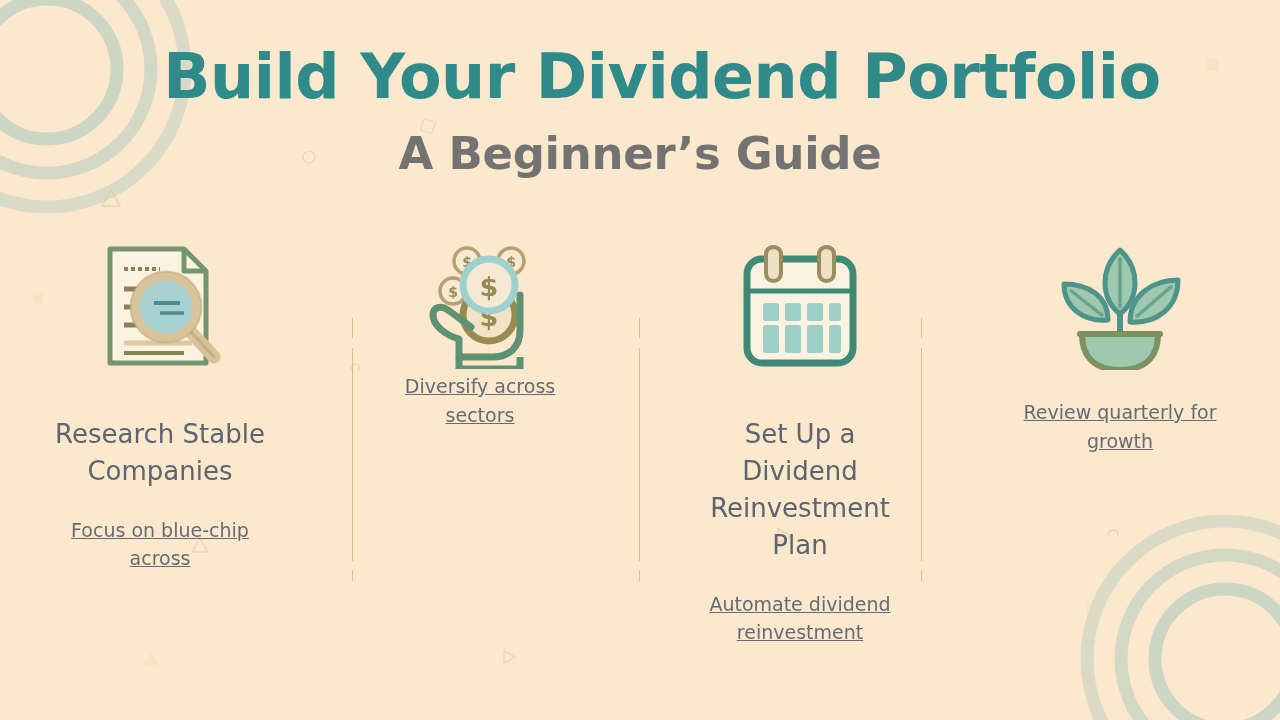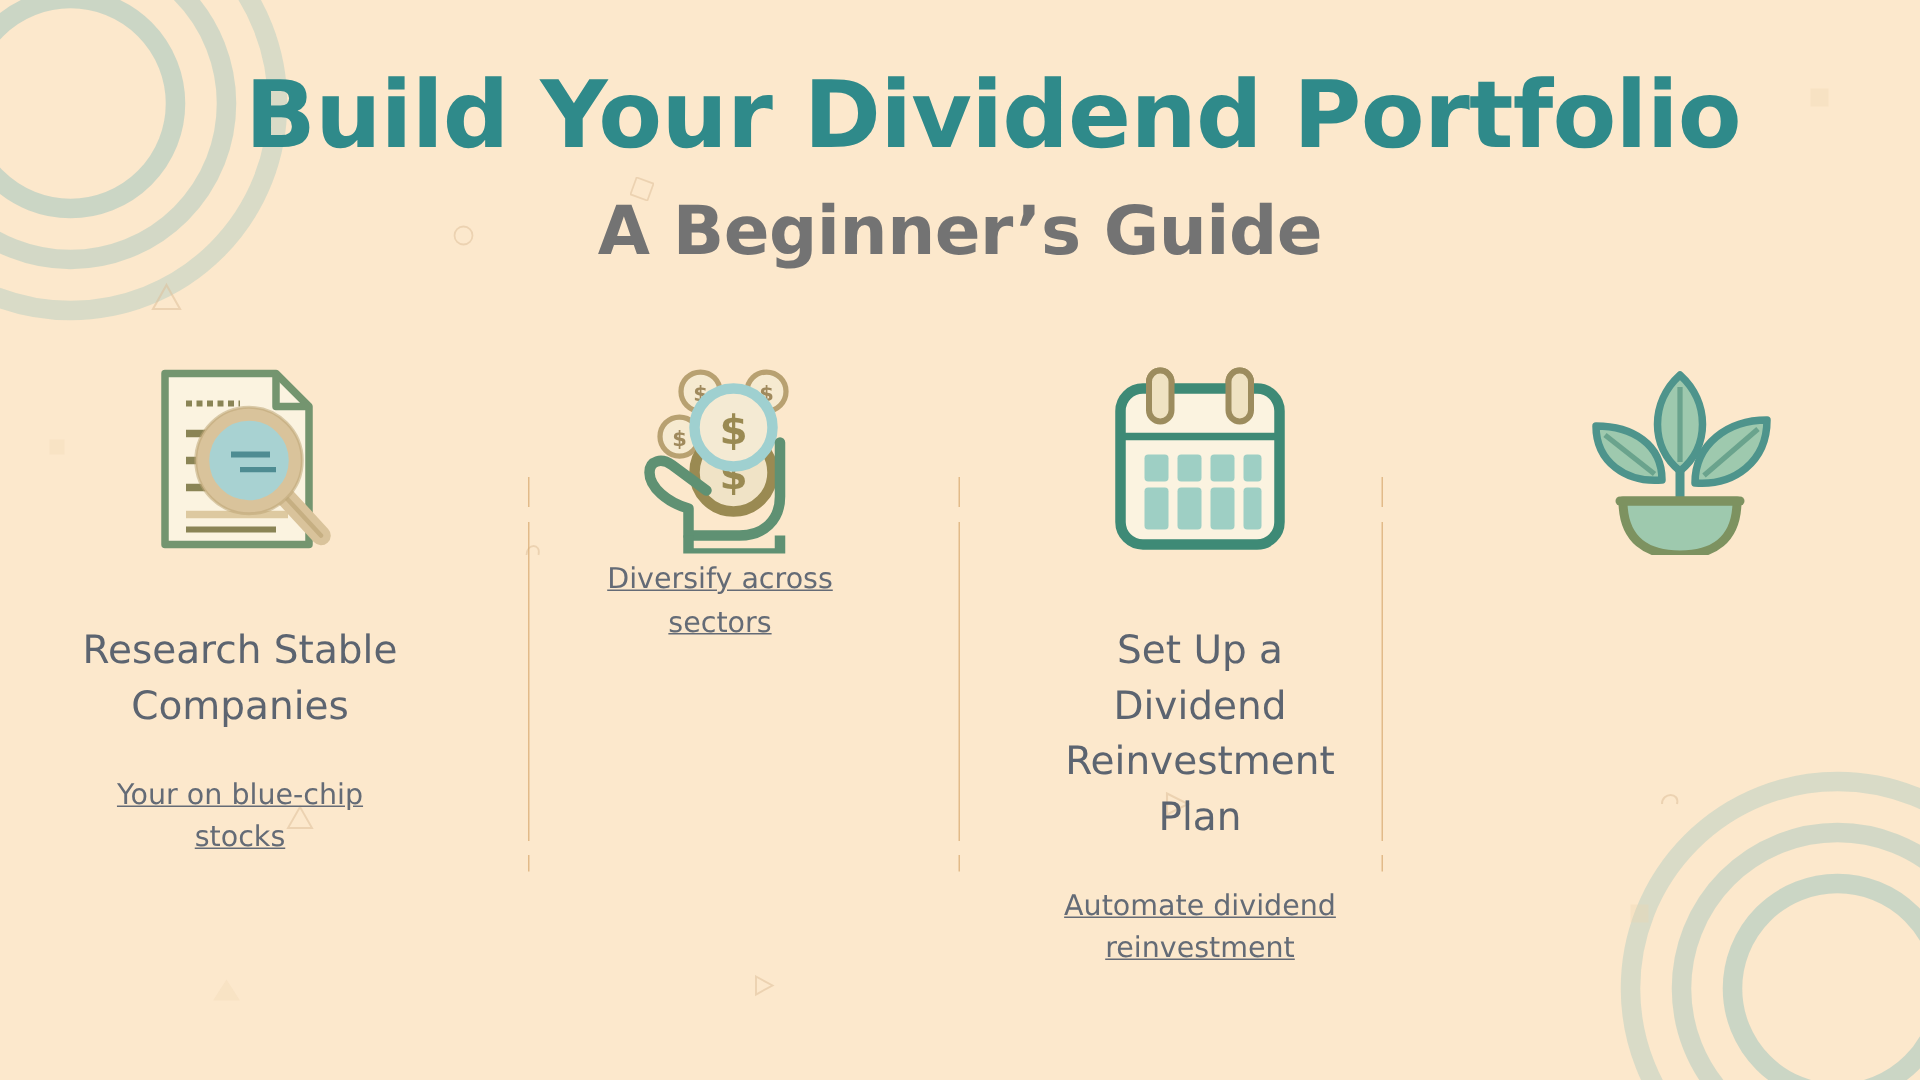--- a/index.html
+++ b/index.html
@@ -196,21 +196,21 @@
           <path d="M92 88 L116 114" stroke="#bda677" stroke-width="3" stroke-linecap="round" opacity=".7"></path>
 
           <circle cx="68" cy="64" r="31" fill="#a8d2d2"></circle>
           <circle cx="68" cy="64" r="31" fill="none" stroke="#d9c39b" stroke-width="9"></circle>
           <circle cx="68" cy="64" r="35.5" fill="none" stroke="#bda677" stroke-width="2" opacity=".55"></circle>
           <path d="M56 60 H82" stroke="#4e8c92" stroke-width="4"></path>
           <path d="M62 70 H86" stroke="#4e8c92" stroke-width="3.5"></path>
         </svg>
       </div>
       <div class="step-title">Research Stable Companies</div>
-      <div class="step-caption">Your on blue-chip stocks</div>
+      <div class="step-caption">Focus on blue-chip across</div>
     </div>
 
     <div class="step step-2">
       <div class="step-icon">
         <svg width="122" height="126" viewBox="0 0 122 126" fill="none">
 
           <circle cx="34" cy="48" r="13" fill="#f6ead0" stroke="#b8a171" stroke-width="3.5"></circle>
           <text x="34" y="54" font-family="DejaVu Sans, sans-serif" font-size="14" font-weight="bold" fill="#a08a5d" text-anchor="middle">$</text>
           <circle cx="48" cy="18" r="13" fill="#f6ead0" stroke="#b8a171" stroke-width="3.5"></circle>
           <text x="48" y="24" font-family="DejaVu Sans, sans-serif" font-size="14" font-weight="bold" fill="#a08a5d" text-anchor="middle">$</text>
@@ -271,16 +271,17 @@
           <path d="M120 38 C120 66, 98 82, 72 80 C72 54, 94 38, 120 38 Z" fill="#9ec9ae" stroke="#4e948c" stroke-width="5" stroke-linejoin="round"></path>
           <path d="M114 44 L78 75" stroke="#6aa38d" stroke-width="3.5"></path>
 
           <path d="M6 42 C6 66, 26 80, 50 78 C50 54, 30 42, 6 42 Z" fill="#9ec9ae" stroke="#4e948c" stroke-width="5" stroke-linejoin="round"></path>
           <path d="M12 48 L45 74" stroke="#6aa38d" stroke-width="3.5"></path>
 
           <path d="M24 92 H100 C100 118, 84 128, 62 128 C40 128, 24 118, 24 92 Z" fill="#9ec9ae" stroke="#7d9260" stroke-width="6" stroke-linejoin="round"></path>
           <path d="M22 92 H102" stroke="#7d9260" stroke-width="6" stroke-linecap="round"></path>
         </svg>
       </div>
+      <div class="step-caption">Review quarterly for growth</div>
     </div>
 
   </div>
 </div>
 
 </body></html>

